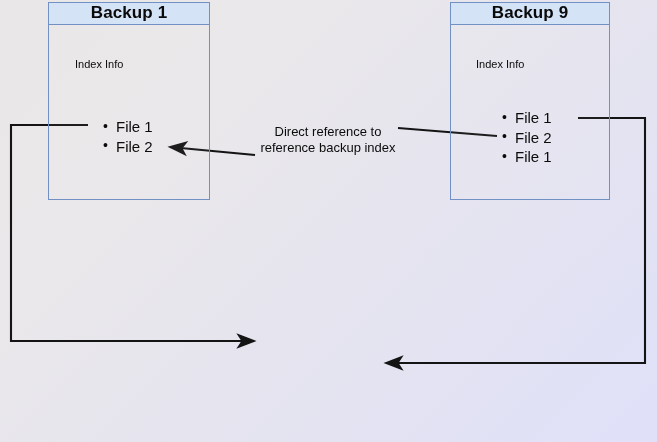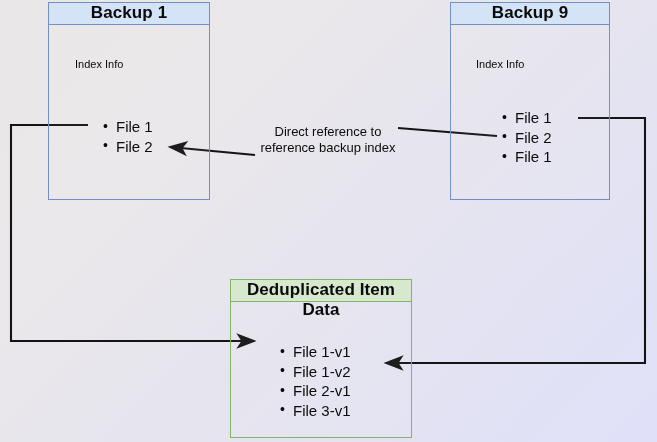--- a/index.html
+++ b/index.html
@@ -161,30 +161,19 @@
     <div class="node-body">
       <div class="index-title">Index Info</div>
       <ul class="file-list">
         <li>File 1</li>
         <li>File 2</li>
         <li>File 1</li>
       </ul>
     </div>
   </div>
 
-  <div class="node-box green" id="box-dedup">
-    <div class="node-header">Deduplicated Item Data</div>
-    <div class="node-body">
-      <ul class="file-list">
-        <li>File 1-v1</li>
-        <li>File 1-v2</li>
-        <li>File 2-v1</li>
-        <li>File 3-v1</li>
-      </ul>
-    </div>
-  </div>
 
   <div class="edge-caption" id="caption-direct-reference">
     <div>Direct reference to</div>
     <div>reference backup index</div>
   </div>
 
 </div>
 
 </body></html>

